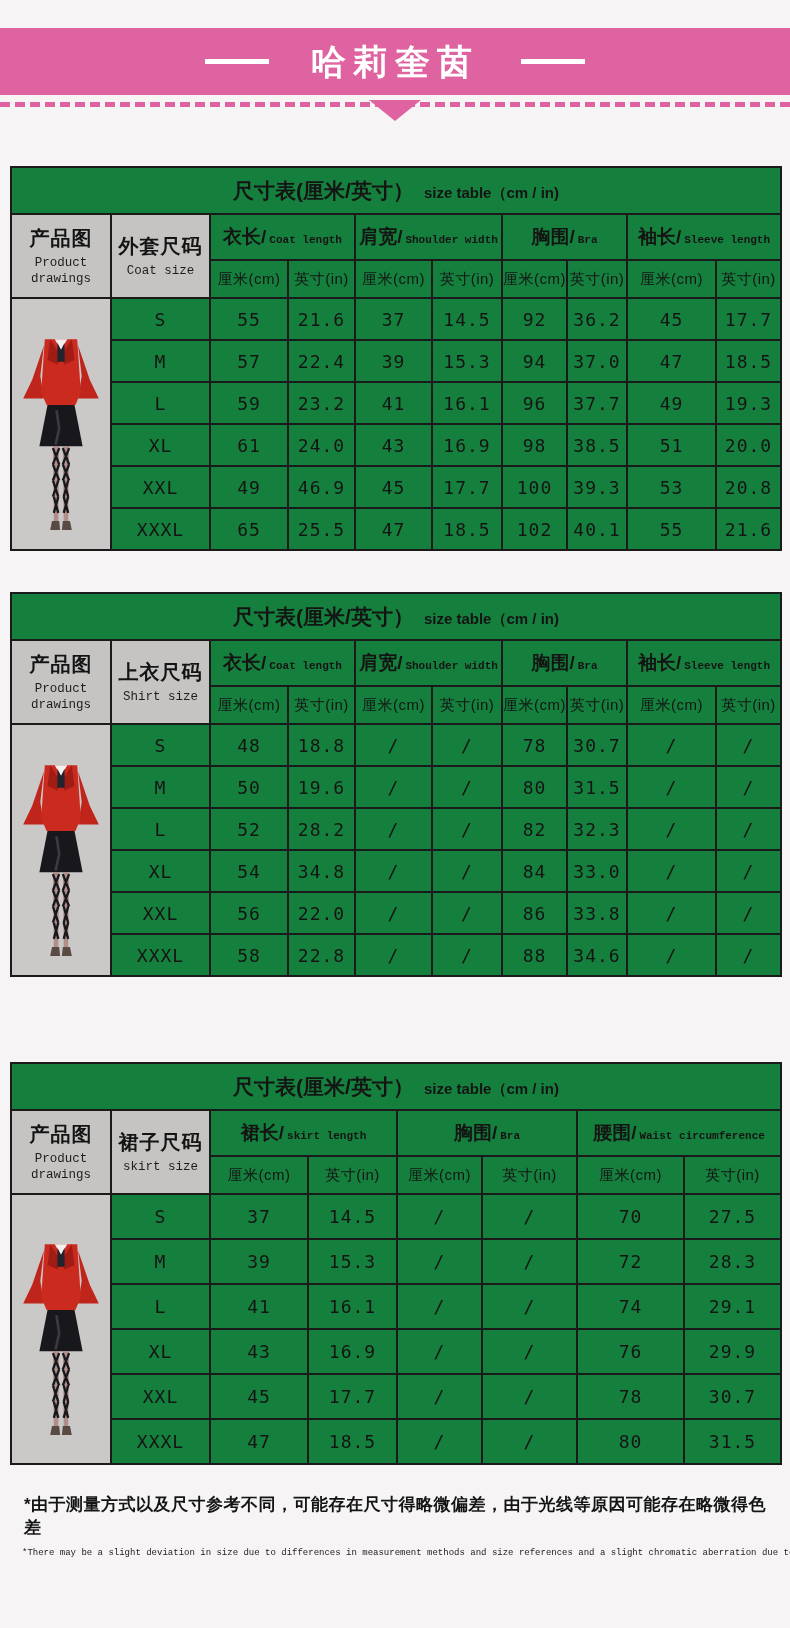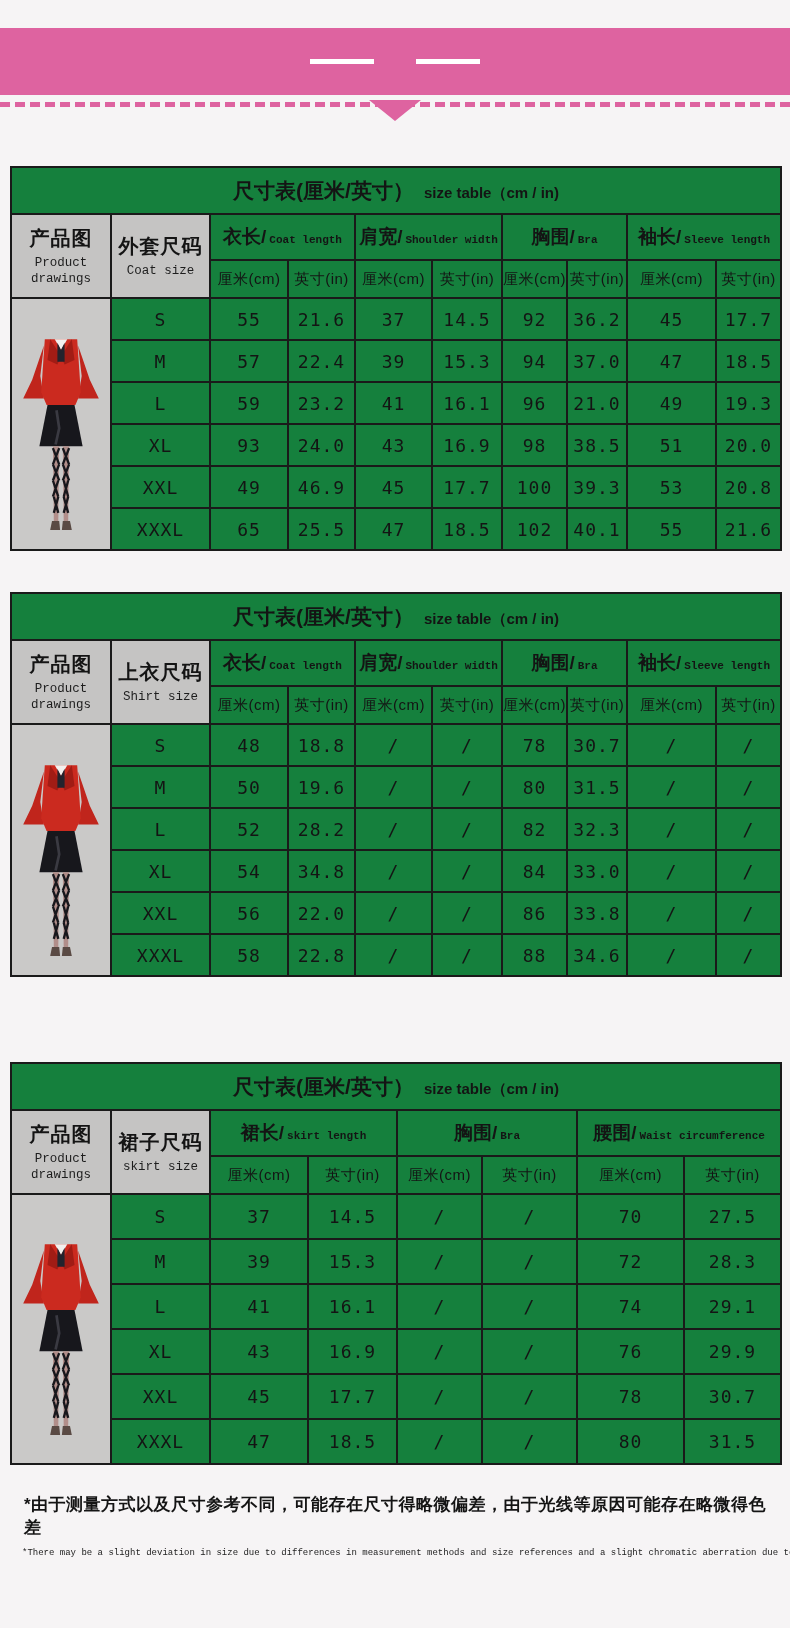--- a/index.html
+++ b/index.html
@@ -69,20 +69,21 @@
   .footnote-en {
     margin: 9px 20px 0 22px; font-size: 9px;
     font-family: "Liberation Mono", monospace; white-space: nowrap; color: #222;
   }
 </style>
 </head>
 <body>
 
 <div class="banner">
   <span class="banner-bar"></span>
+  <span class="banner-title">哈莉奎茵</span>
   <span class="banner-bar"></span>
 </div>
 
 <div class="divider">
   <div class="divider-line"></div>
   <div class="divider-arrow"></div>
 </div>
 
 <div class="table-wrap t1">
   <table class="size-table">
@@ -173,27 +174,27 @@
           <td class="val-cell">47</td>
           <td class="val-cell">18.5</td>
         </tr>
         <tr class="r-data">
           <td class="size-cell">L</td>
           <td class="val-cell">59</td>
           <td class="val-cell">23.2</td>
           <td class="val-cell">41</td>
           <td class="val-cell">16.1</td>
           <td class="val-cell">96</td>
-          <td class="val-cell">21.0</td>
+          <td class="val-cell">37.7</td>
           <td class="val-cell">49</td>
           <td class="val-cell">19.3</td>
         </tr>
         <tr class="r-data">
           <td class="size-cell">XL</td>
-          <td class="val-cell">93</td>
+          <td class="val-cell">61</td>
           <td class="val-cell">24.0</td>
           <td class="val-cell">43</td>
           <td class="val-cell">16.9</td>
           <td class="val-cell">98</td>
           <td class="val-cell">38.5</td>
           <td class="val-cell">51</td>
           <td class="val-cell">20.0</td>
         </tr>
         <tr class="r-data">
           <td class="size-cell">XXL</td>

